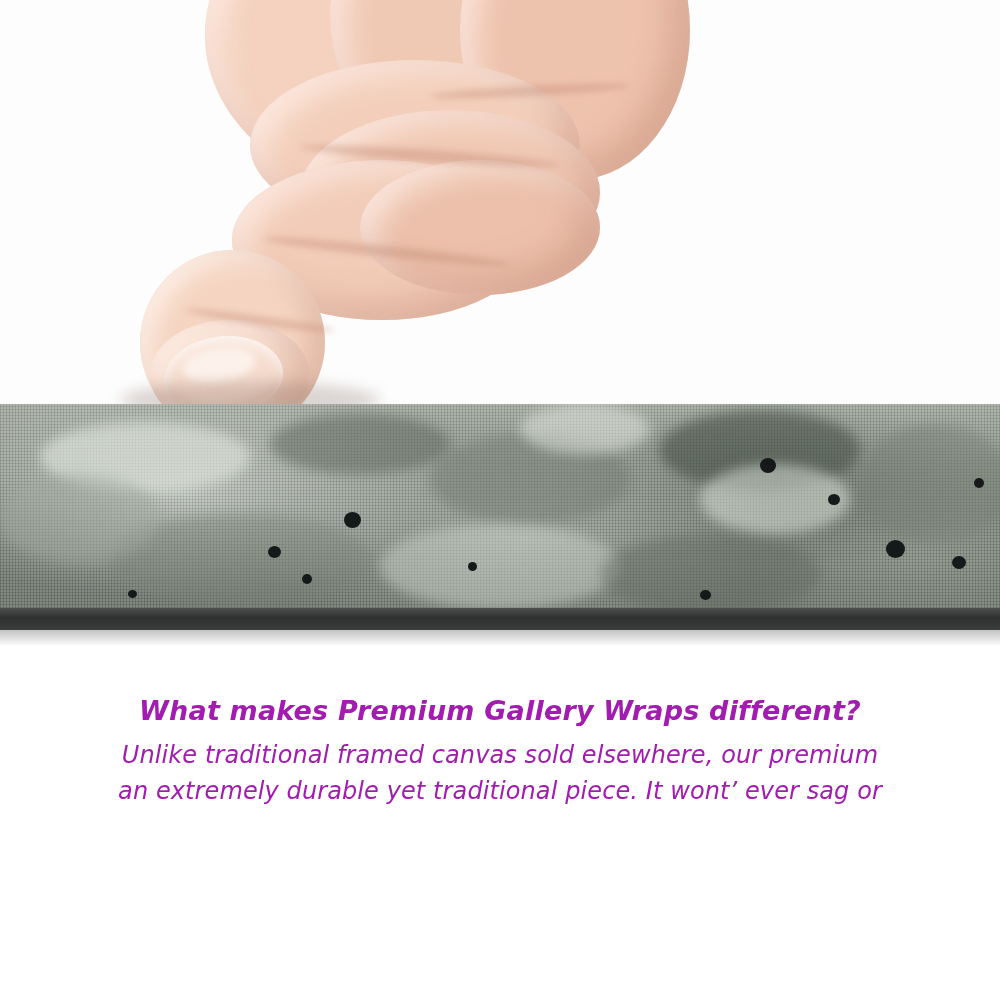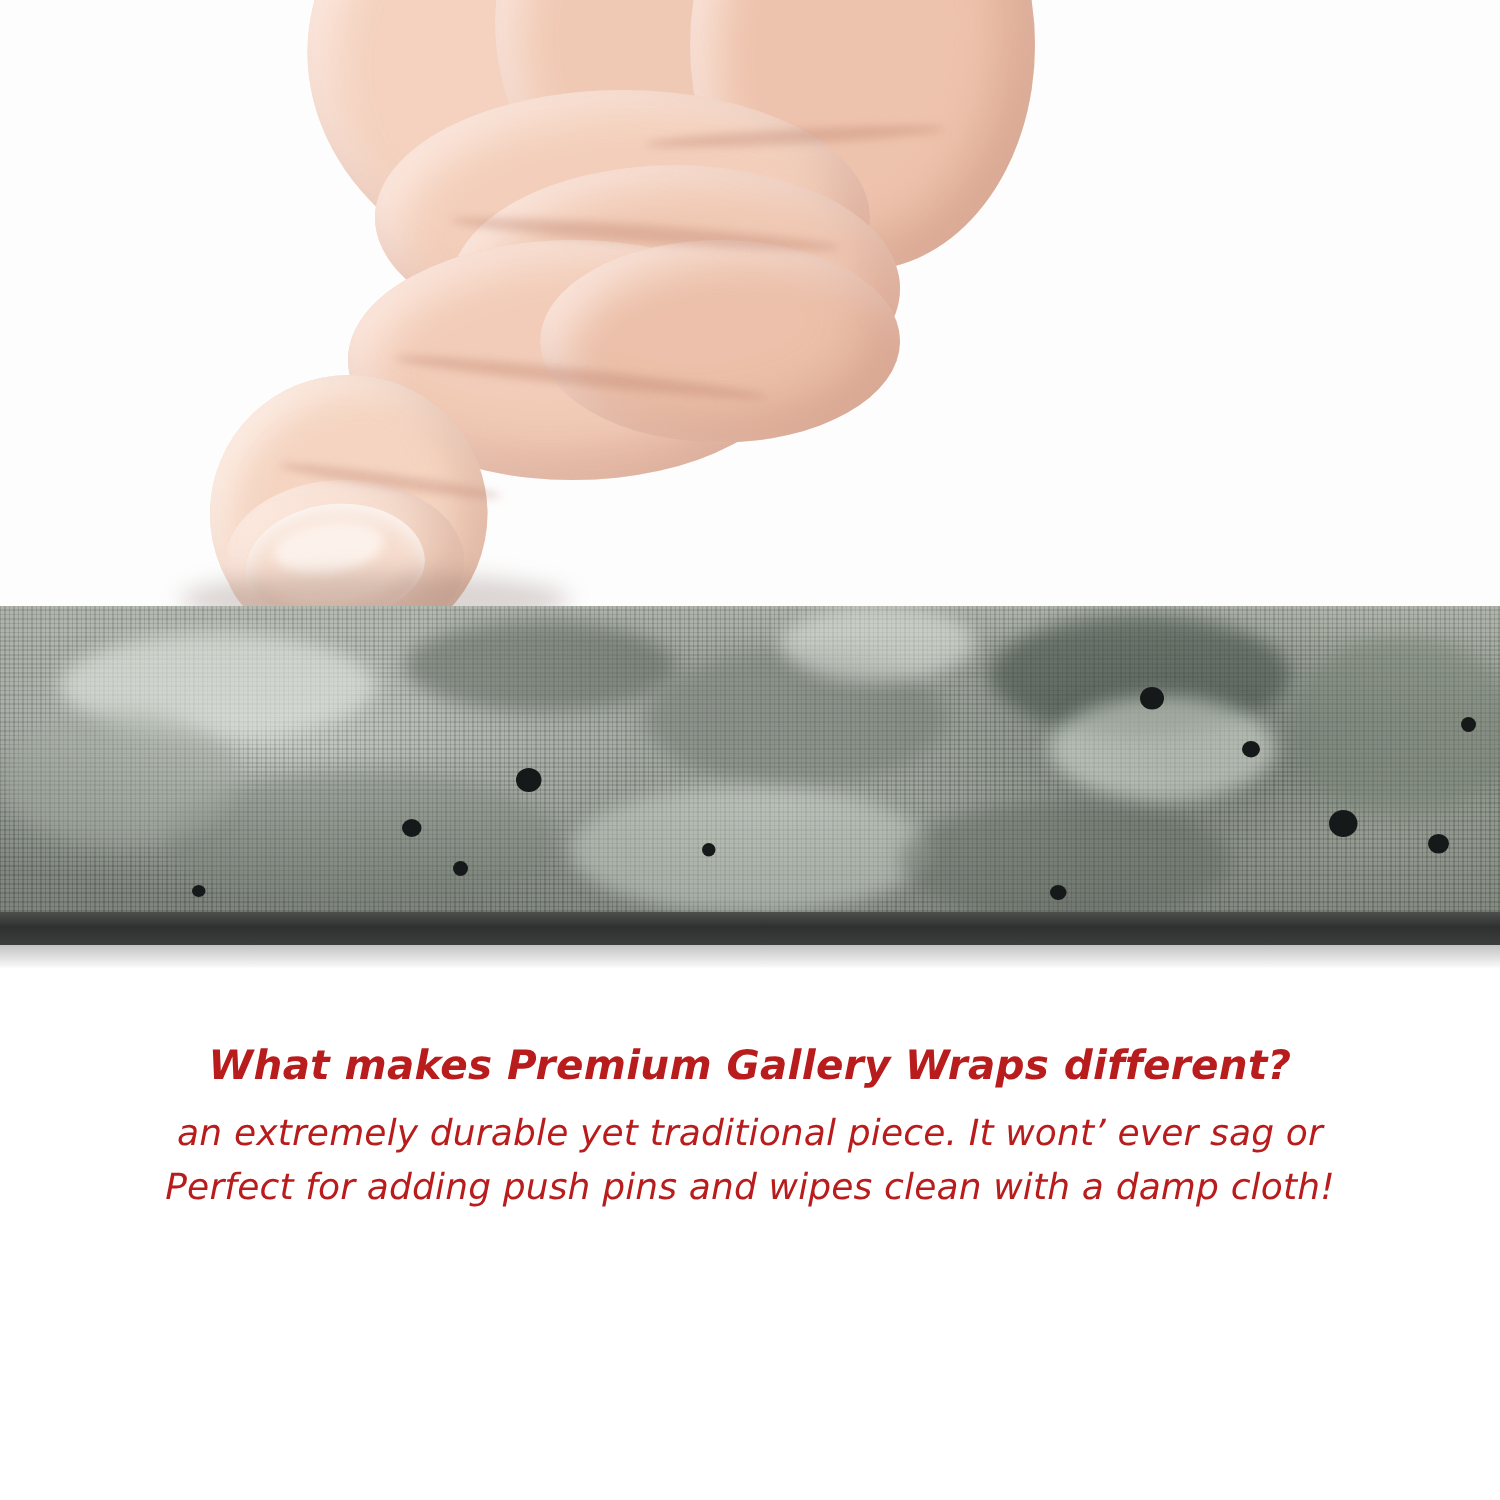--- a/index.html
+++ b/index.html
@@ -163,21 +163,21 @@
     background: linear-gradient(180deg, rgba(60,60,60,0.30) 0%, rgba(255,255,255,0) 100%);
   }
 
   
   .caption {
     position: absolute;
     left: 0;
     top: 695px;
     width: 1000px;
     text-align: center;
-    color: #b91c1c;
+    color: #a21caf;
     font-family: "DejaVu Sans", sans-serif;
     font-style: italic;
   }
   .caption .headline {
     font-size: 27px;
     font-weight: 700;
     letter-spacing: 0.2px;
     margin-bottom: 11px;
   }
   .caption .line {
@@ -242,17 +242,17 @@
       <div class="dot" style="left:128px; top:186px; width:9px;  height:8px;"></div>
       <div class="dot" style="left:700px; top:186px; width:11px; height:10px;"></div>
     </div>
 
     <div class="strip-bottom-edge"></div>
     <div class="strip-shadow"></div>
   </div>
 
   <div class="caption">
     <div class="headline">What makes Premium Gallery Wraps different?</div>
+    <div class="line">Unlike traditional framed canvas sold elsewhere, our premium</div>
     <div class="line">an extremely durable yet traditional piece. It wont’ ever sag or</div>
-    <div class="line">Perfect for adding push pins and wipes clean with a damp cloth!</div>
   </div>
 
 </div>
 
 </body></html>

